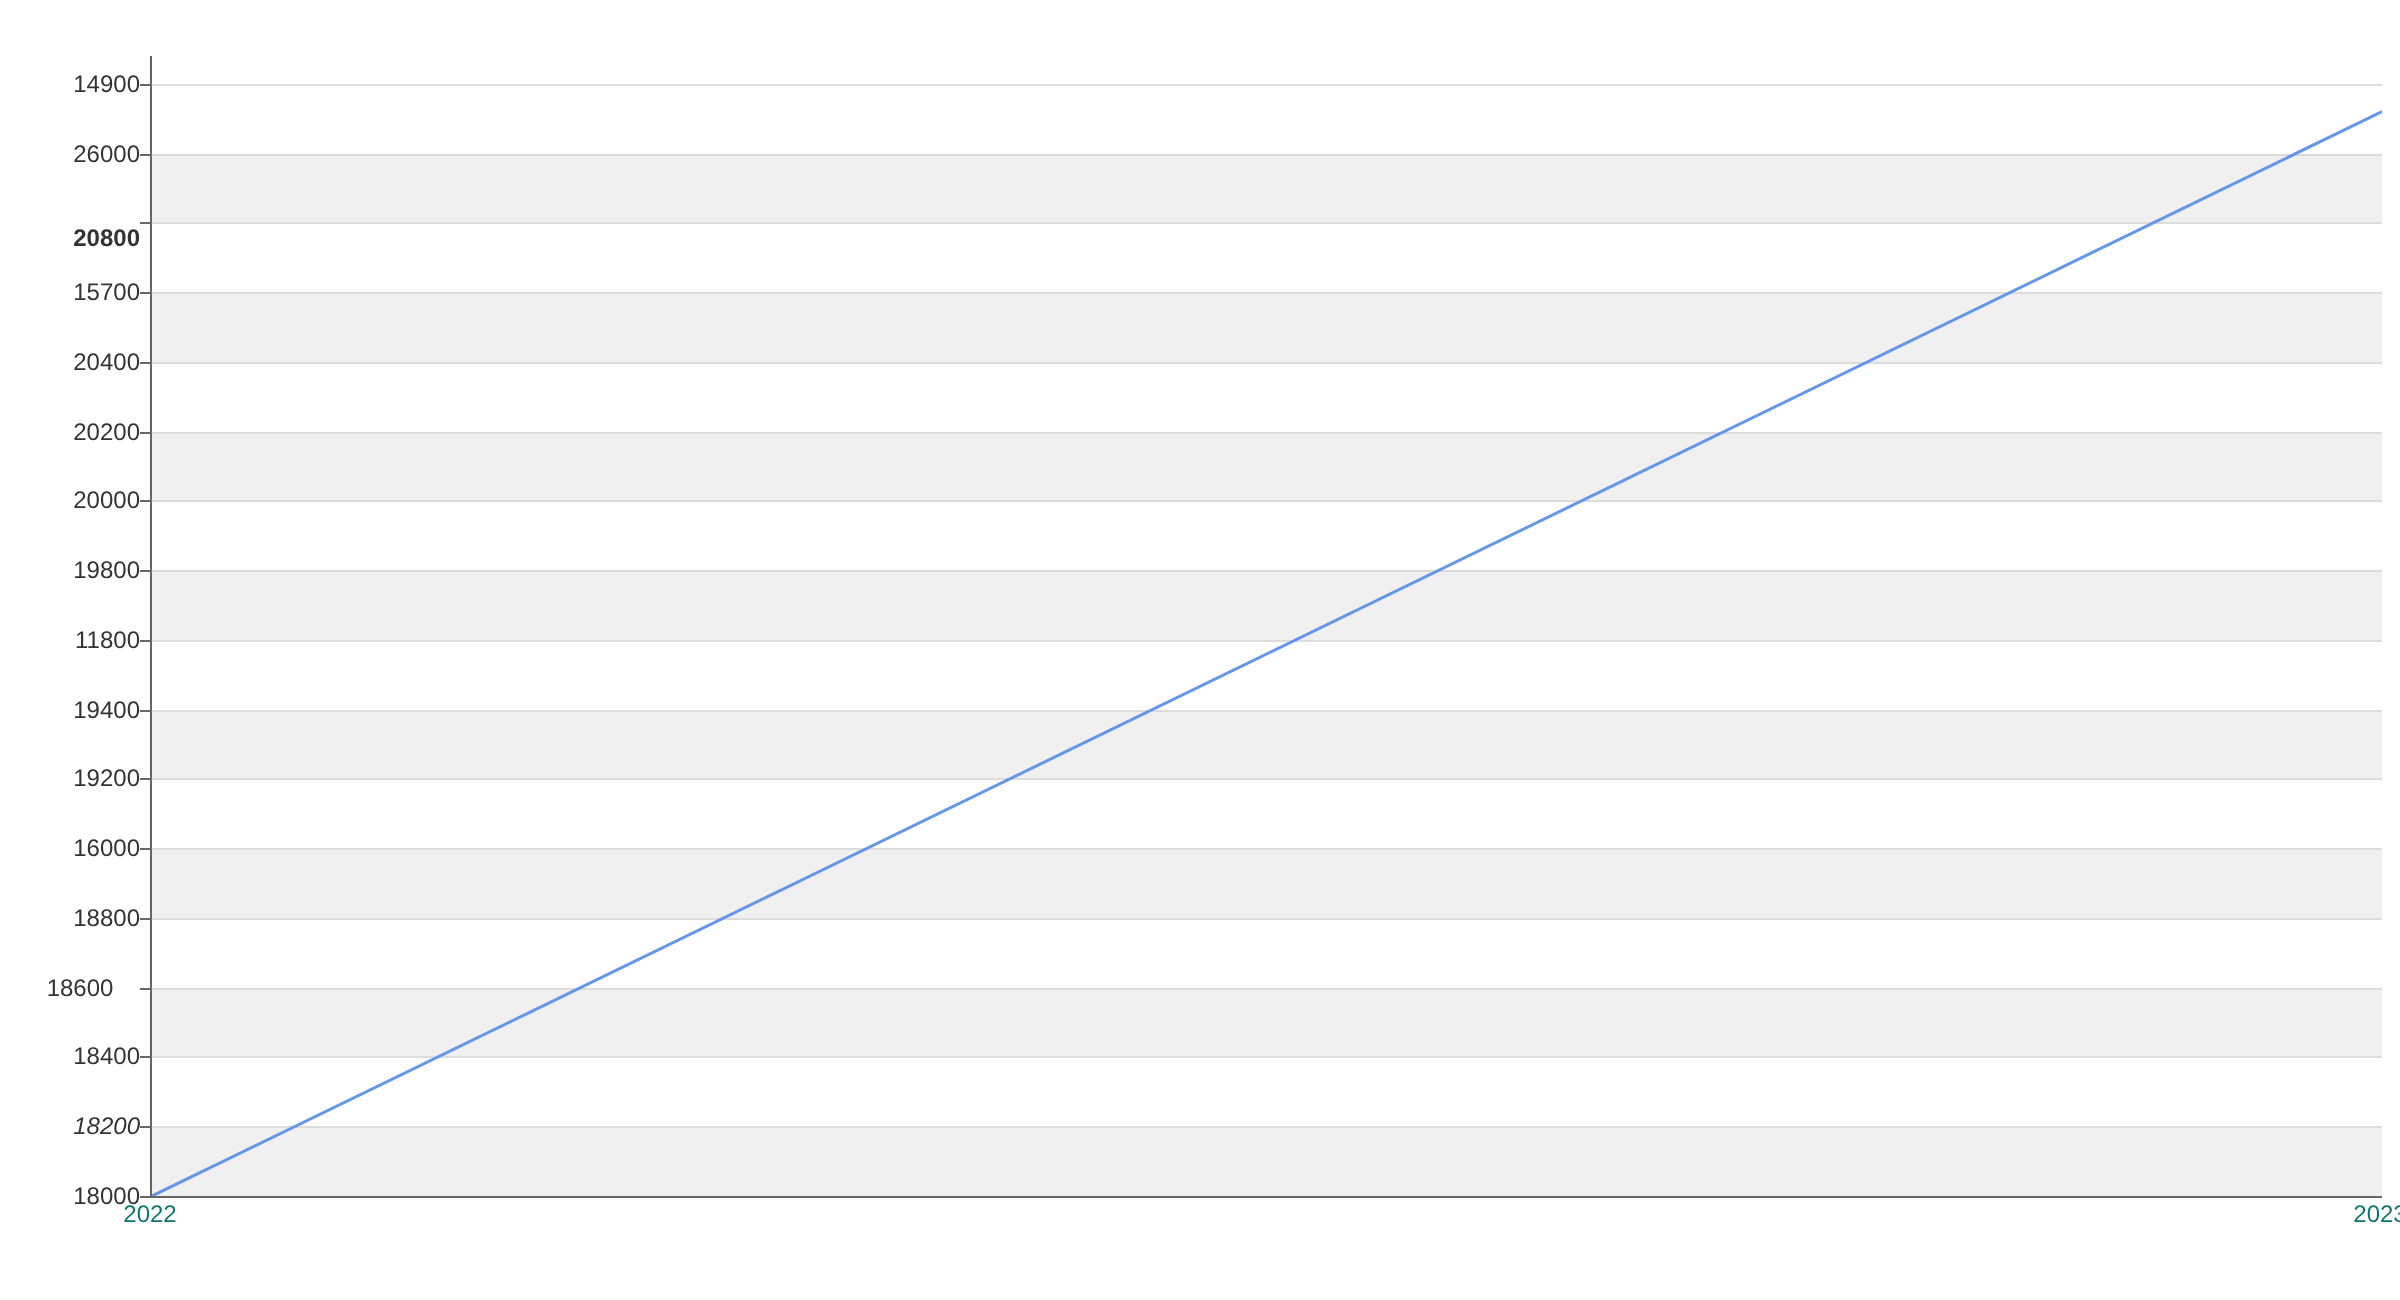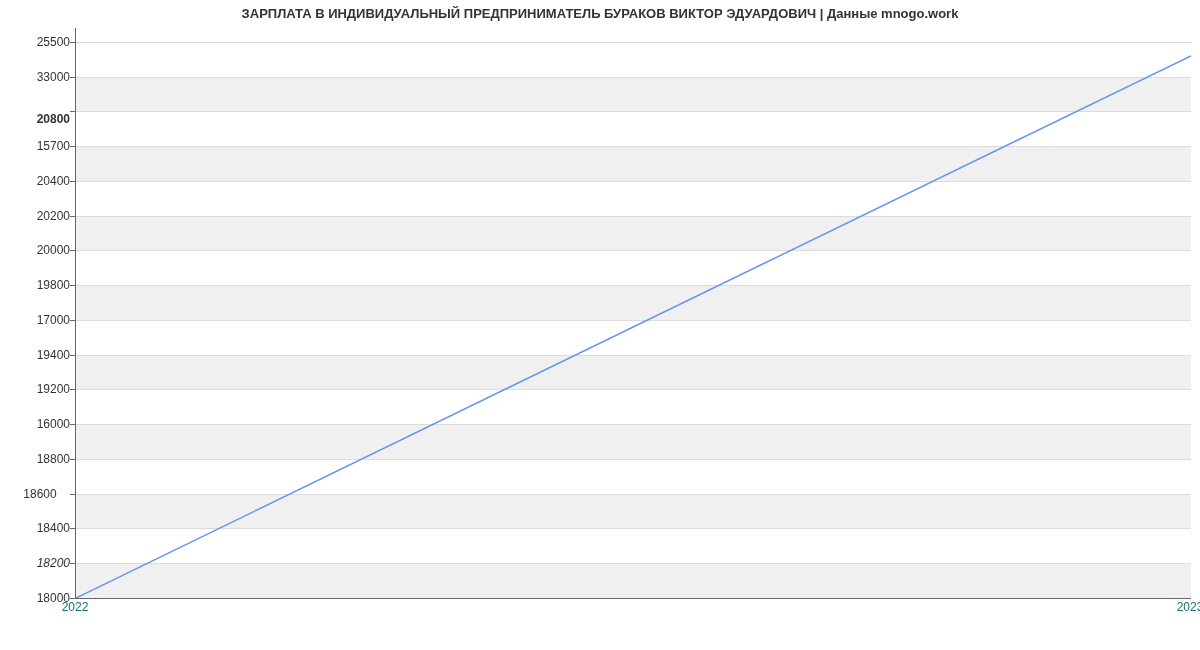--- a/index.html
+++ b/index.html
@@ -84,56 +84,55 @@
   .series-line {
     stroke: #6495ED;
     stroke-width: 1.5;
     fill: none;
   }
 </style>
 </head>
 <body>
 
 <div class="chart-wrap">
-  <div class="title">ЗАРПЛАТА В ИНДИВИДУАЛЬНЫЙ ПРЕДПРИНИМАТЕЛЬ БУРАКОВ ВИКТОР ЭДУАРДОВИЧ | Данные mnogo.work</div>
 
   <div id="yticks">
       <div class="ytick-label" style="top: 598px;">18000</div>
       <div class="ytick-mark" style="top: 598px;"></div>
       <div class="ytick-label" style="top: 563.244px; font-style: italic;">18200</div>
       <div class="ytick-mark" style="top: 563.244px;"></div>
       <div class="ytick-label" style="top: 528.488px;">18400</div>
       <div class="ytick-mark" style="top: 528.488px;"></div>
       <div class="ytick-label" style="top: 493.732px; text-align: center;">18600</div>
       <div class="ytick-mark" style="top: 493.732px;"></div>
       <div class="ytick-label" style="top: 458.976px;">18800</div>
       <div class="ytick-mark" style="top: 458.976px;"></div>
       <div class="ytick-label" style="top: 424.22px;">16000</div>
       <div class="ytick-mark" style="top: 424.22px;"></div>
       <div class="ytick-label" style="top: 389.463px;">19200</div>
       <div class="ytick-mark" style="top: 389.463px;"></div>
       <div class="ytick-label" style="top: 354.707px;">19400</div>
       <div class="ytick-mark" style="top: 354.707px;"></div>
-      <div class="ytick-label" style="top: 319.951px;">17000</div>
+      <div class="ytick-label" style="top: 319.951px;">11800</div>
       <div class="ytick-mark" style="top: 319.951px;"></div>
       <div class="ytick-label" style="top: 285.195px;">19800</div>
       <div class="ytick-mark" style="top: 285.195px;"></div>
       <div class="ytick-label" style="top: 250.439px;">20000</div>
       <div class="ytick-mark" style="top: 250.439px;"></div>
       <div class="ytick-label" style="top: 215.683px;">20200</div>
       <div class="ytick-mark" style="top: 215.683px;"></div>
       <div class="ytick-label" style="top: 180.927px;">20400</div>
       <div class="ytick-mark" style="top: 180.927px;"></div>
       <div class="ytick-label" style="top: 146.171px;">15700</div>
       <div class="ytick-mark" style="top: 146.171px;"></div>
       <div class="ytick-label" style="top: 119px; font-weight: bold;">20800</div>
       <div class="ytick-mark" style="top: 111.415px;"></div>
-      <div class="ytick-label" style="top: 76.6585px;">33000</div>
+      <div class="ytick-label" style="top: 76.6585px;">26000</div>
       <div class="ytick-mark" style="top: 76.6585px;"></div>
-      <div class="ytick-label" style="top: 41.9024px;">25500</div>
+      <div class="ytick-label" style="top: 41.9024px;">14900</div>
       <div class="ytick-mark" style="top: 41.9024px;"></div>
     </div>
 
   <div class="plot-area" id="plot">
       <div class="band" style="top: 48.6585px; height: 34.7561px;"></div>
       <div class="band" style="top: 118.171px; height: 34.7561px;"></div>
       <div class="band" style="top: 187.683px; height: 34.7561px;"></div>
       <div class="band" style="top: 257.195px; height: 34.7561px;"></div>
       <div class="band" style="top: 326.707px; height: 34.7561px;"></div>
       <div class="band" style="top: 396.22px; height: 34.7561px;"></div>

